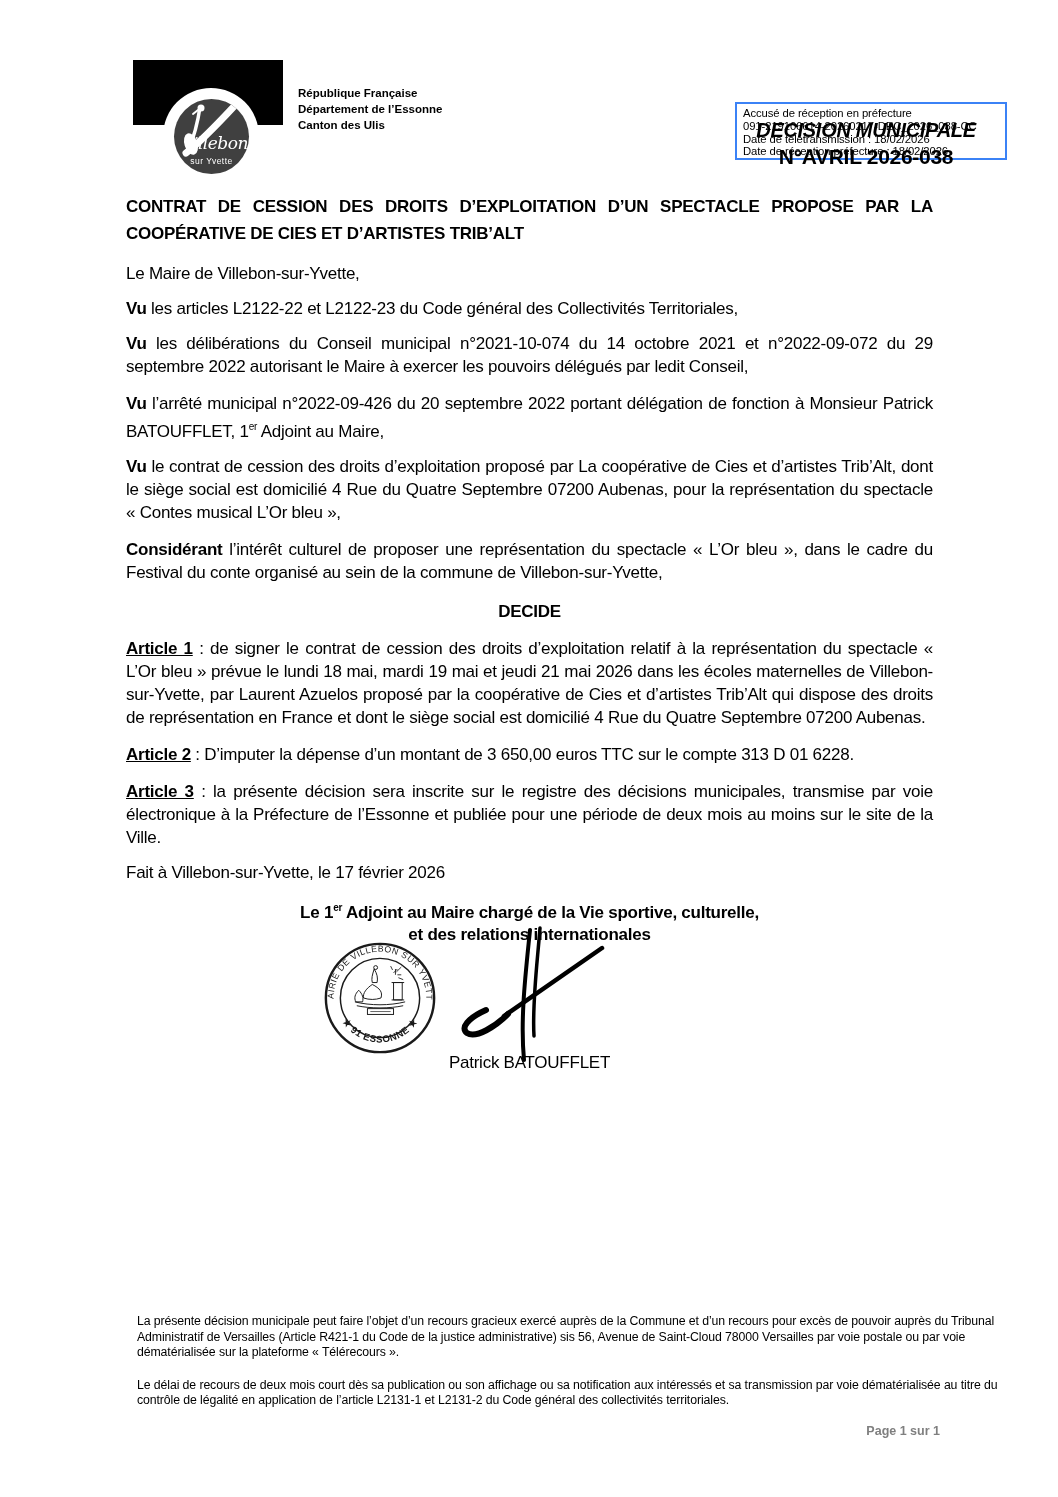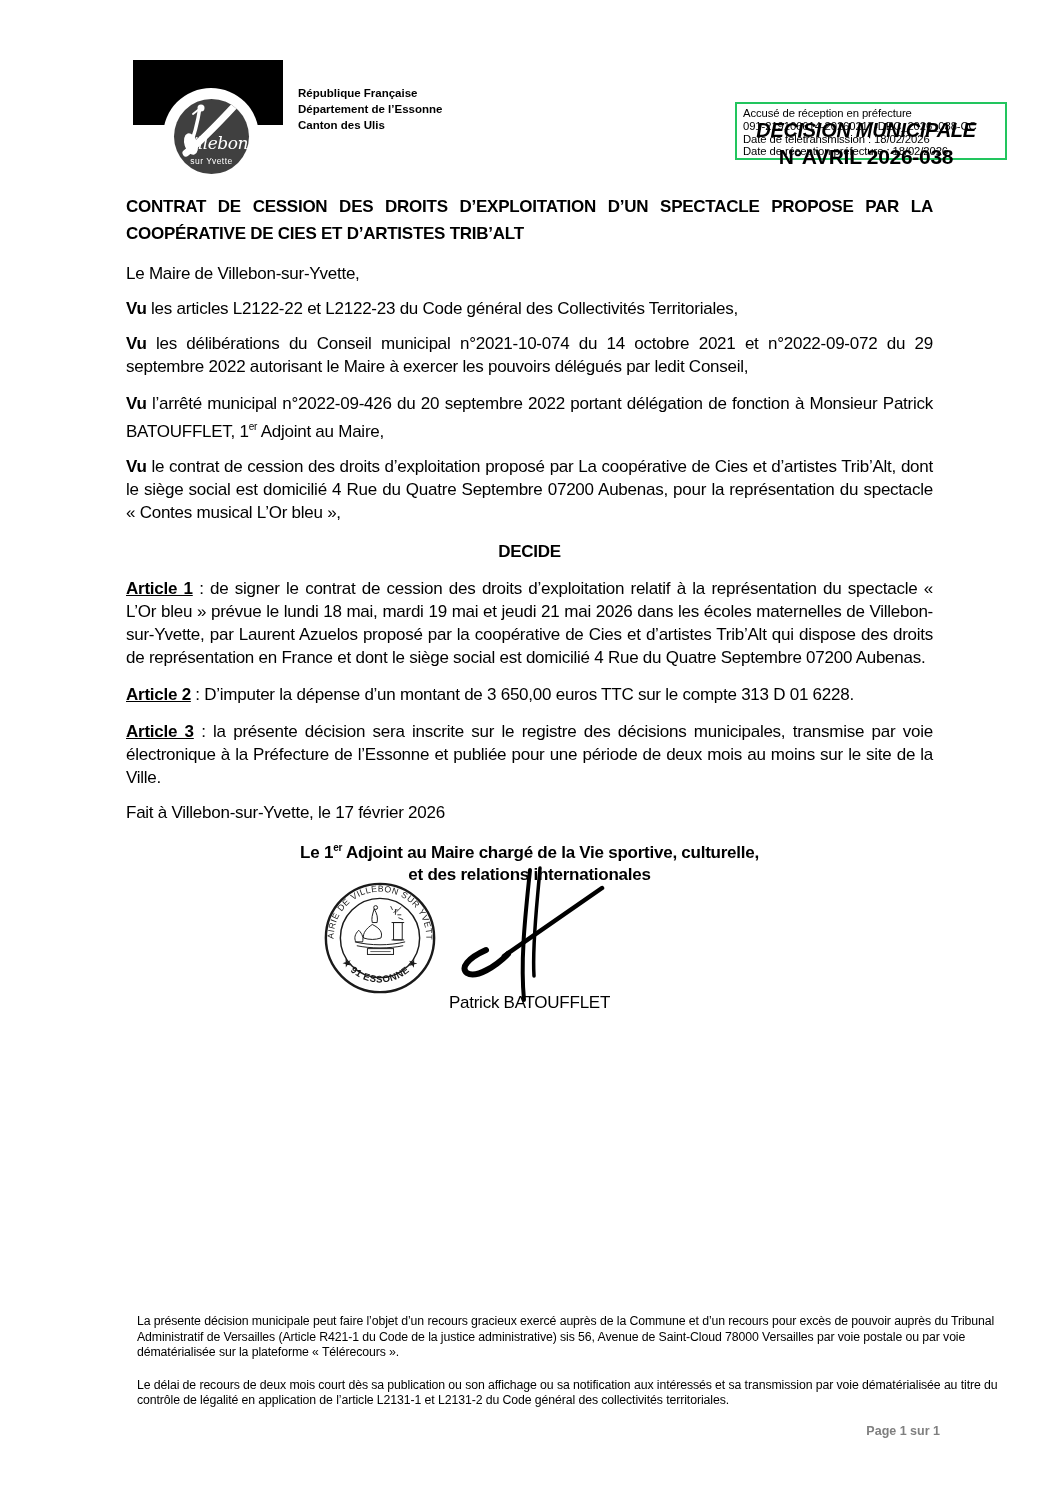--- a/index.html
+++ b/index.html
@@ -9,21 +9,21 @@
     -webkit-font-smoothing:antialiased;
   }
   
   .logo-rect{position:absolute;left:133px;top:60px;width:150px;height:65px;background:#000;z-index:1;}
   .logo-ring{position:absolute;left:163px;top:88px;width:96px;height:96px;border-radius:50%;background:#fff;z-index:2;}
   .logo-disc{position:absolute;left:174px;top:99px;width:75px;height:75px;border-radius:50%;background:#404040;z-index:3;overflow:hidden;}
   .logo-word{position:absolute;left:19px;top:34px;font-family:"DejaVu Serif",serif;font-style:italic;font-size:17px;color:#fff;letter-spacing:-0.5px;}
   .logo-sub{position:absolute;left:0;right:0;top:57px;text-align:center;font-size:8.5px;color:#fff;letter-spacing:0.5px;}
   .letterhead{position:absolute;left:298px;top:85px;font-size:11.5px;font-weight:bold;line-height:16px;z-index:1;}
   
-  .stamp-box{position:absolute;left:735px;top:102px;width:262px;height:49px;border:2px solid #22c55e;padding:3px 0 2px 6px;font-size:11.3px;line-height:12.8px;letter-spacing:-0.1px;z-index:4;}
+  .stamp-box{position:absolute;left:735px;top:102px;width:262px;height:49px;border:2px solid #3b82f6;padding:3px 0 2px 6px;font-size:11.3px;line-height:12.8px;letter-spacing:-0.1px;z-index:4;}
   .decision-heading{position:absolute;left:728px;top:119px;width:276px;text-align:center;font-weight:bold;z-index:5;pointer-events:none;}
   .decision-heading .l1{font-size:20px;letter-spacing:-0.3px;font-style:italic;}
   .decision-heading .l2{font-size:21px;margin-top:3px;letter-spacing:-0.3px;}
   
   .doc-body{position:absolute;left:126px;top:193px;width:807px;font-size:17px;line-height:23px;letter-spacing:-0.25px;}
   .doc-body p{margin:0 0 12px 0;text-align:justify;}
   p.doc-title{font-weight:bold;line-height:27px;margin-bottom:15px;}
   p.decide{text-align:center;font-weight:bold;margin:16px 0 14px 0;}
   .lead{font-weight:bold;}
   .lead-u{font-weight:bold;text-decoration:underline;}
@@ -81,20 +81,21 @@
   <p>Le Maire de Villebon-sur-Yvette,</p>
 
   <p><span class="lead">Vu</span><span> les articles L2122-22 et L2122-23 du Code général des Collectivités Territoriales,</span></p>
 
   <p class="mb14"><span class="lead">Vu</span><span> les délibérations du Conseil municipal n°2021-10-074 du 14 octobre 2021 et n°2022-09-072 du 29 septembre 2022 autorisant le Maire à exercer les pouvoirs délégués par ledit Conseil,</span></p>
 
   <p><span class="lead">Vu</span><span> l’arrêté municipal n°2022-09-426 du 20 septembre 2022 portant délégation de fonction à Monsieur Patrick BATOUFFLET, 1</span><sup>er</sup><span> Adjoint au Maire,</span></p>
 
   <p class="mb14"><span class="lead">Vu</span><span> le contrat de cession des droits d’exploitation proposé par La coopérative de Cies et d’artistes Trib’Alt, dont le siège social est domicilié 4 Rue du Quatre Septembre 07200 Aubenas, pour la représentation du spectacle « Contes musical L’Or bleu »,</span></p>
 
+  <p class="mb14"><span class="lead">Considérant</span><span> l’intérêt culturel de proposer une représentation du spectacle « L’Or bleu », dans le cadre du Festival du conte organisé au sein de la commune de Villebon-sur-Yvette,</span></p>
 
   <p class="decide">DECIDE</p>
 
   <p class="mb14"><span class="lead-u">Article 1</span><span> : de signer le contrat de cession des droits d’exploitation relatif à la représentation du spectacle « L’Or bleu » prévue le lundi 18 mai, mardi 19 mai et jeudi 21 mai 2026 dans les écoles maternelles de Villebon-sur-Yvette, par Laurent Azuelos proposé par la coopérative de Cies et d’artistes Trib’Alt qui dispose des droits de représentation en France et dont le siège social est domicilié 4 Rue du Quatre Septembre 07200 Aubenas.</span></p>
 
   <p class="mb14"><span class="lead-u">Article 2</span><span> : D’imputer la dépense d’un montant de 3 650,00 euros TTC sur le compte 313 D 01 6228.</span></p>
 
   <p><span class="lead-u">Article 3</span><span> : la présente décision sera inscrite sur le registre des décisions municipales, transmise par voie électronique à la Préfecture de l’Essonne et publiée pour une période de deux mois au moins sur le site de la Ville.</span></p>
 
   <p>Fait à Villebon-sur-Yvette, le 17 février 2026</p>

